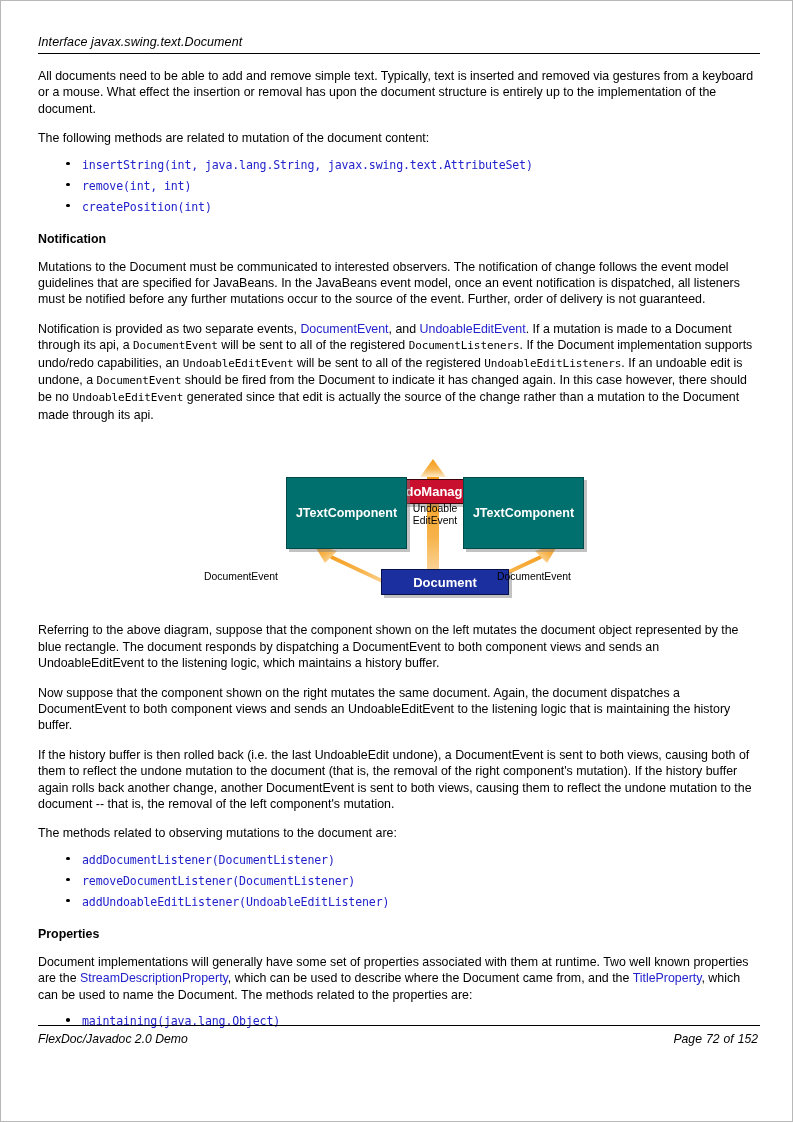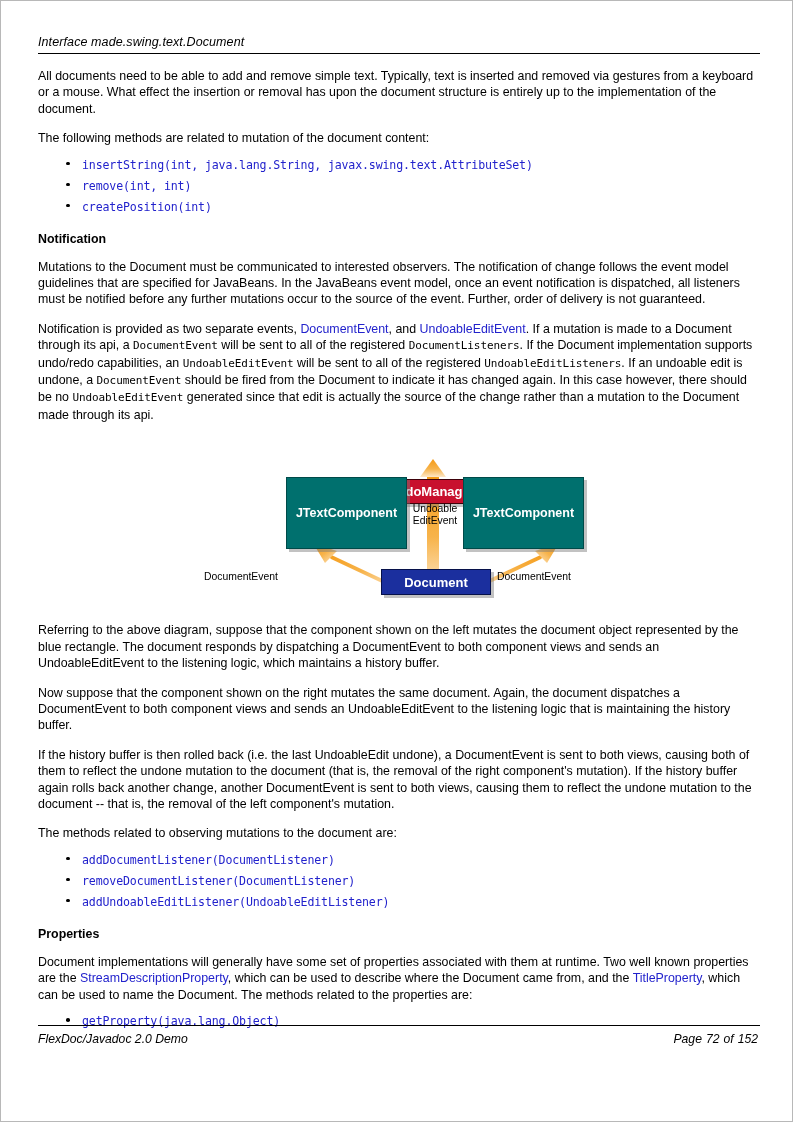--- a/index.html
+++ b/index.html
@@ -144,21 +144,21 @@
     width: 121px;
     height: 72px;
     background: #00706e;
     border: 1px solid #004a49;
     font-size: 12.5px;
     box-shadow: 3px 3px 0 rgba(120,120,120,0.45);
   }
   .box-document {
     left: 136px;
     top: 138px;
-    width: 110px;
+    width: 128px;
     height: 26px;
     background: #1b2f9e;
     border: 1.5px solid #06114a;
     font-size: 13px;
     box-shadow: 3px 3px 0 rgba(120,120,120,0.45);
   }
 
   .arrow-svg {
     position: absolute;
     left: 0; top: 0;
@@ -206,21 +206,21 @@
   }
   .doc-footer .pg span { margin: 0 2px; }
 </style>
 </head>
 <body>
 
 <div class="page">
 
   <div class="content">
 
-    <div class="doc-header">Interface made.swing.text.Document</div>
+    <div class="doc-header">Interface javax.swing.text.Document</div>
 
     <p class="para">All documents need to be able to add and remove simple text. Typically, text is inserted and removed via gestures from a keyboard or a mouse. What effect the insertion or removal has upon the document structure is entirely up to the implementation of the document.</p>
 
     <p class="para">The following methods are related to mutation of the document content:</p>
 
     <ul class="methods">
       <li><span class="m">insertString(int, java.lang.String, javax.swing.text.AttributeSet)</span></li>
       <li><span class="m">remove(int, int)</span></li>
       <li><span class="m">createPosition(int)</span></li>
     </ul>
@@ -306,21 +306,21 @@
       <li><span class="m">addDocumentListener(DocumentListener)</span></li>
       <li><span class="m">removeDocumentListener(DocumentListener)</span></li>
       <li><span class="m">addUndoableEditListener(UndoableEditListener)</span></li>
     </ul>
 
     <h4 class="section">Properties</h4>
 
     <p class="para"><span>Document implementations will generally have some set of properties associated with them at runtime. Two well known properties are the </span><span class="link">StreamDescriptionProperty</span><span>, which can be used to describe where the Document came from, and the </span><span class="link">TitleProperty</span><span>, which can be used to name the Document. The methods related to the properties are:</span></p>
 
     <ul class="methods">
-      <li><span class="m">getProperty(java.lang.Object)</span></li>
+      <li><span class="m">maintaining(java.lang.Object)</span></li>
     </ul>
 
   </div>
 
   <div class="doc-footer">
     <div>FlexDoc/Javadoc 2.0 Demo</div>
     <div class="pg"><span>Page</span><span>72</span><span>of</span><span>152</span></div>
   </div>
 
 </div>

